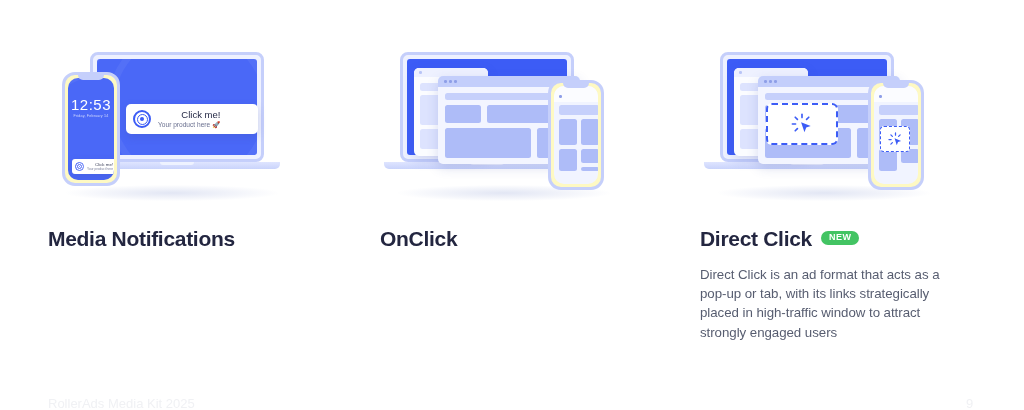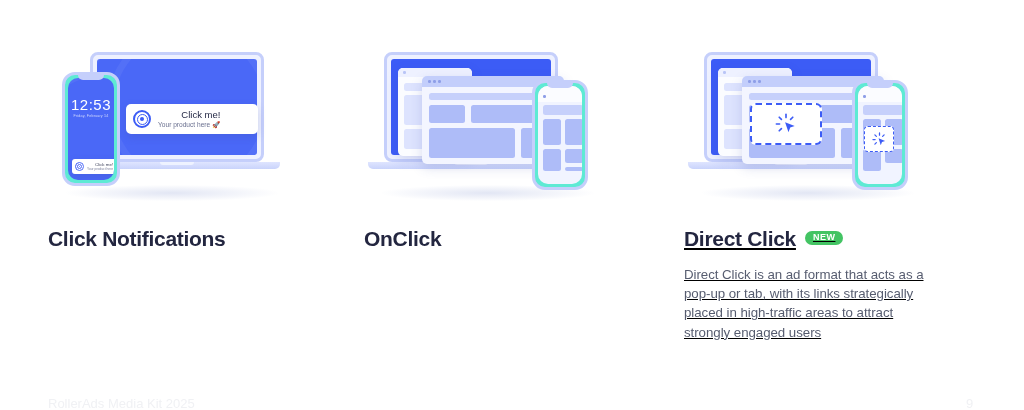--- a/index.html
+++ b/index.html
@@ -6,22 +6,22 @@
   body{
     width:1024px;height:410px;overflow:hidden;background:#ffffff;
     font-family:"Liberation Sans","DejaVu Sans",sans-serif;
     -webkit-font-smoothing:antialiased;
   }
   .slide{position:relative;width:1024px;height:410px;background:#fff;}
 
   .cols{position:absolute;left:0;top:0;width:1024px;height:410px;}
   .col{position:absolute;top:0;width:312px;height:360px;}
   .col-1{left:48px;}
-  .col-2{left:364px;}
-  .col-3{left:684px;text-decoration:underline;}
+  .col-2{left:380px;}
+  .col-3{left:700px;}
 
   
   .art{position:relative;width:300px;height:160px;margin-top:46px;}
   .art-inner{position:absolute;left:0;top:0;width:300px;height:160px;}
 
   .ground{
     position:absolute;left:18px;top:139px;width:212px;height:16px;
     background:radial-gradient(ellipse at 50% 50%, rgba(110,130,200,.20) 0%, rgba(110,130,200,.07) 48%, rgba(255,255,255,0) 72%);
   }
 
@@ -37,21 +37,21 @@
     background:linear-gradient(180deg,#dfe5ff 0%,#c9d3fb 100%);
   }
   .base:after{
     content:"";position:absolute;left:50%;top:0;transform:translateX(-50%);
     width:34px;height:3px;border-radius:0 0 3px 3px;background:#eef2ff;
   }
 
   
   .phone{
     position:absolute;border:3px solid #c5cffb;border-radius:13px;
-    background:#5eead4;box-sizing:border-box;
+    background:#fef9c3;box-sizing:border-box;
   }
   .phone-screen{position:absolute;left:3px;top:3px;right:3px;bottom:3px;border-radius:10px;overflow:hidden;background:#4a68f7;}
   .notch{
     position:absolute;left:50%;top:0;transform:translateX(-50%);
     width:26px;height:5px;border-radius:0 0 5px 5px;background:#c5cffb;z-index:4;
   }
 
   
   .ripple{position:absolute;border-radius:50%;border:7px solid rgba(255,255,255,.055);}
   .lockclock{
@@ -169,21 +169,21 @@
                   </div>
                 </div>
               </div>
               <div style="position:absolute;left:9px;bottom:6px;width:36px;height:13px;border-radius:7px 7px 3px 3px;background:rgba(255,255,255,.11);"></div>
             </div>
           </div>
         </div>
       </div>
 
       <h2 class="head">
-        <span>Click Notifications</span>
+        <span>Media Notifications</span>
       </h2>
     </div>
 
     <div class="col col-2">
 
       <div class="art">
         <div class="art-inner">
           <div class="ground"></div>
 
           <div class="laptop">
@@ -311,21 +311,21 @@
               </div>
             </div>
           </div>
         </div>
       </div>
 
       <h2 class="head">
         <span>Direct Click</span>
         <span class="badge">NEW</span>
       </h2>
-      <p class="desc">Direct Click is an ad format that acts as a pop-up or tab, with its links strategically placed in high-traffic areas to attract strongly engaged users</p>
+      <p class="desc">Direct Click is an ad format that acts as a pop-up or tab, with its links strategically placed in high-traffic window to attract strongly engaged users</p>
     </div>
 
   </div>
 
   <div class="footer-left">RollerAds Media Kit 2025</div>
   <div class="footer-right">9</div>
 
 </div>
 
 </body></html>

